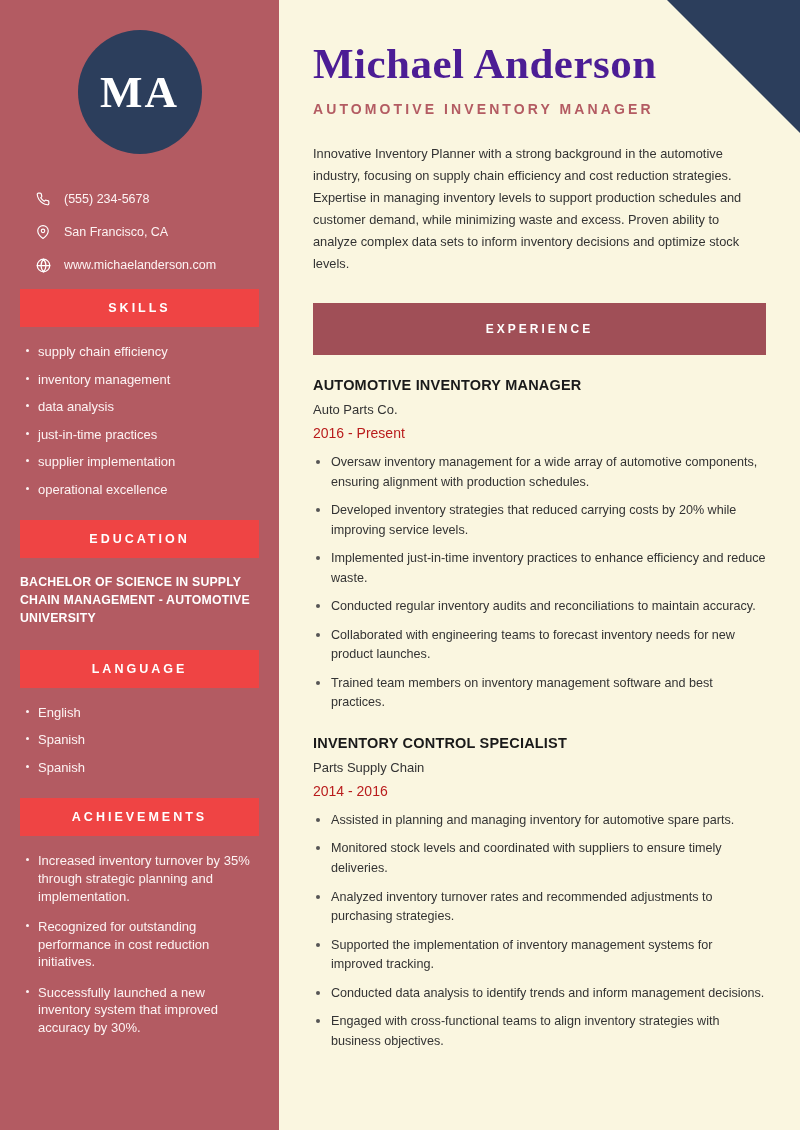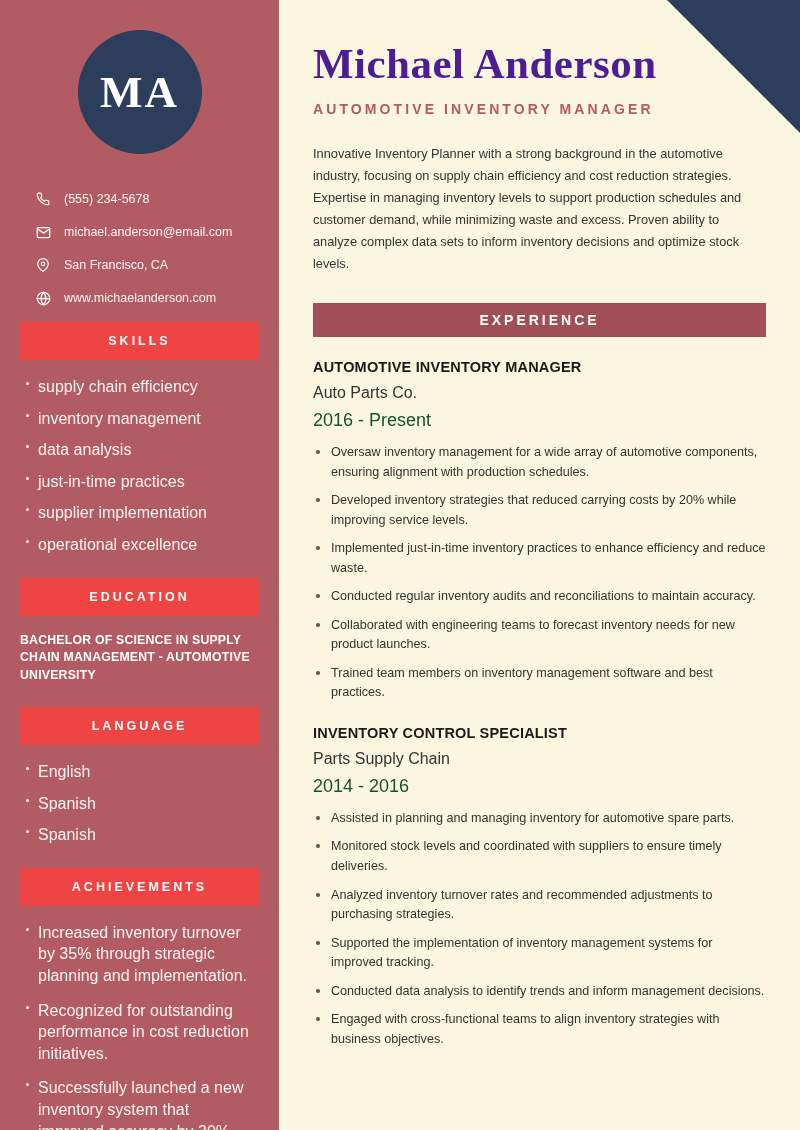--- a/index.html
+++ b/index.html
@@ -90,21 +90,21 @@
   .sb-language { margin-top: 22px; }
   .sb-achievements { margin-top: 22px; }
 
   .bullet-list {
     list-style: none;
     margin: 16px 0 0 0;
     padding: 0 20px 0 26px;
   }
   .bullet-list li {
     position: relative;
-    font-size: 16px;
+    font-size: 13px;
     line-height: 1.35;
     margin-bottom: 10px;
     color: #fdf3f3;
     padding-left: 12px;
   }
   .bullet-list li:before {
     content: "";
     position: absolute;
     left: 0;
     top: 6px;
@@ -159,46 +159,46 @@
   .summary {
     margin-top: 26px;
     font-size: 12.8px;
     line-height: 1.72;
     color: #333333;
     max-width: 465px;
   }
   .exp-bar {
     margin-top: 28px;
     background: #a04f57;
-    height: 34px;
+    height: 52px;
     display: flex;
     align-items: center;
     justify-content: center;
     letter-spacing: 3px;
-    font-size: 14px;
+    font-size: 12px;
     font-weight: bold;
     color: #ffffff;
   }
   .job {
     margin-top: 22px;
   }
   .job-role {
     font-size: 14.5px;
     font-weight: bold;
     color: #1a1a1a;
     letter-spacing: 0.2px;
   }
   .job-company {
-    font-size: 16px;
+    font-size: 13px;
     color: #333333;
     margin-top: 9px;
   }
   .job-dates {
-    font-size: 18px;
-    color: #14532d;
+    font-size: 14px;
+    color: #b91c1c;
     margin-top: 8px;
   }
   .job-bullets {
     list-style: none;
     margin: 12px 0 0 0;
     padding: 0;
   }
   .job-bullets li {
     position: relative;
     font-size: 12.6px;
@@ -234,29 +234,20 @@
 
       <div class="contact-row">
         <span class="contact-icon">
           <svg width="14" height="14" viewBox="0 0 24 24" fill="none" stroke="#ffffff" stroke-width="2" stroke-linecap="round" stroke-linejoin="round">
             <path d="M22 16.92v3a2 2 0 0 1-2.18 2 19.79 19.79 0 0 1-8.63-3.07 19.5 19.5 0 0 1-6-6A19.79 19.79 0 0 1 2.12 4.18 2 2 0 0 1 4.11 2h3a2 2 0 0 1 2 1.72c.13.96.36 1.9.7 2.81a2 2 0 0 1-.45 2.11L8.1 9.9a16 16 0 0 0 6 6l1.26-1.26a2 2 0 0 1 2.11-.45c.91.34 1.85.57 2.81.7A2 2 0 0 1 22 16.92z"></path>
           </svg>
         </span>
         <span class="contact-text">(555) 234-5678</span>
       </div>
 
-      <div class="contact-row">
-        <span class="contact-icon">
-          <svg width="15" height="15" viewBox="0 0 24 24" fill="none" stroke="#ffffff" stroke-width="2" stroke-linecap="round" stroke-linejoin="round">
-            <rect x="2" y="4" width="20" height="16" rx="2"></rect>
-            <path d="M2 6l10 7 10-7"></path>
-          </svg>
-        </span>
-        <span class="contact-text">michael.anderson@email.com</span>
-      </div>
 
       <div class="contact-row">
         <span class="contact-icon">
           <svg width="14" height="14" viewBox="0 0 24 24" fill="none" stroke="#ffffff" stroke-width="2" stroke-linecap="round" stroke-linejoin="round">
             <path d="M21 10c0 7-9 13-9 13s-9-6-9-13a9 9 0 0 1 18 0z"></path>
             <circle cx="12" cy="10" r="3"></circle>
           </svg>
         </span>
         <span class="contact-text">San Francisco, CA</span>
       </div>

